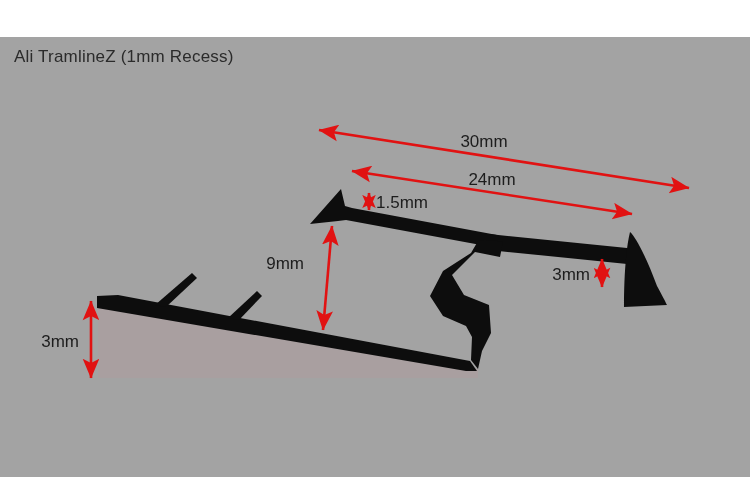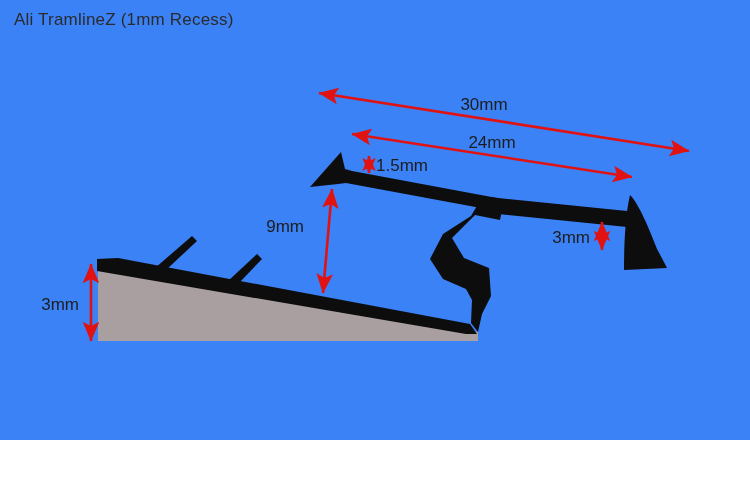--- a/index.html
+++ b/index.html
@@ -7,22 +7,23 @@
     padding: 0;
     background: #ffffff;
   }
   body {
     font-family: "Liberation Sans", sans-serif;
   }
   #page {
     position: relative;
     width: 750px;
     height: 440px;
-    background: #3b82f6;
+    background: #a3a3a3;
     overflow: hidden;
+    margin-top: 37px;
   }
   #title {
     position: absolute;
     left: 14px;
     top: 10px;
     font-size: 17px;
     color: #2b2b2b;
     letter-spacing: 0.2px;
     white-space: nowrap;
   }

